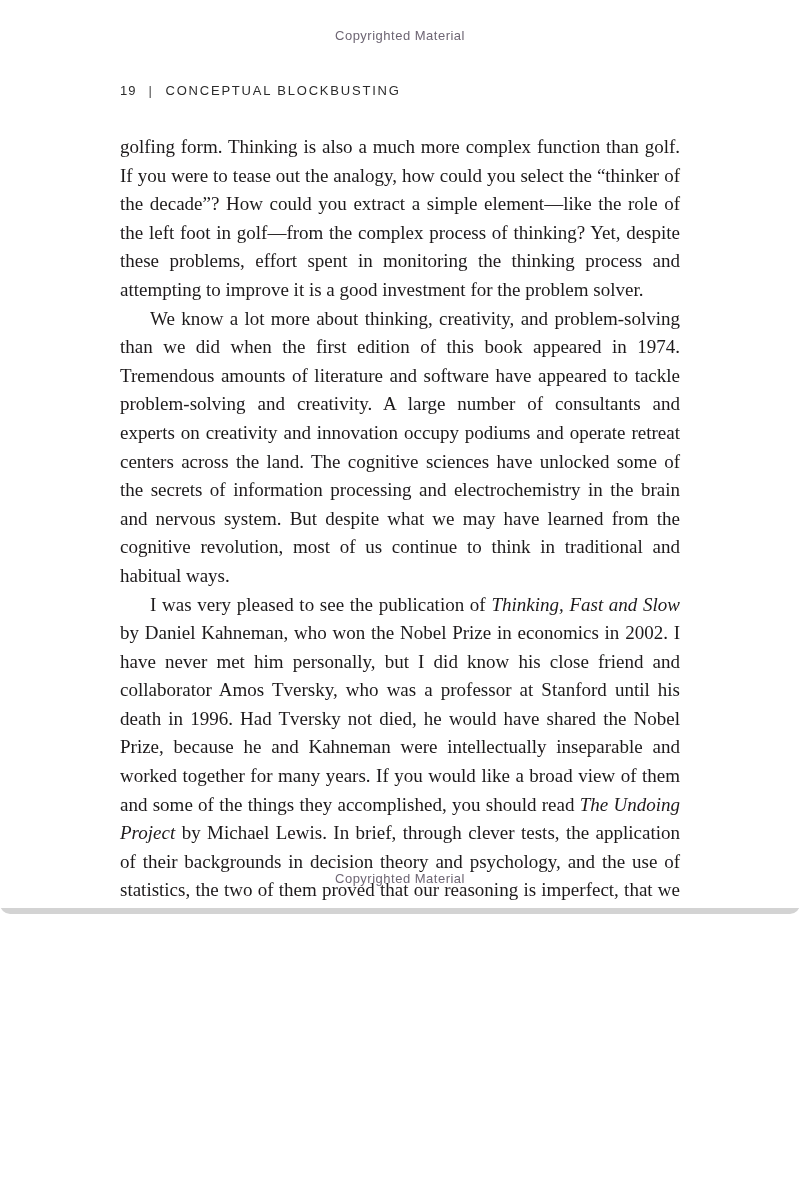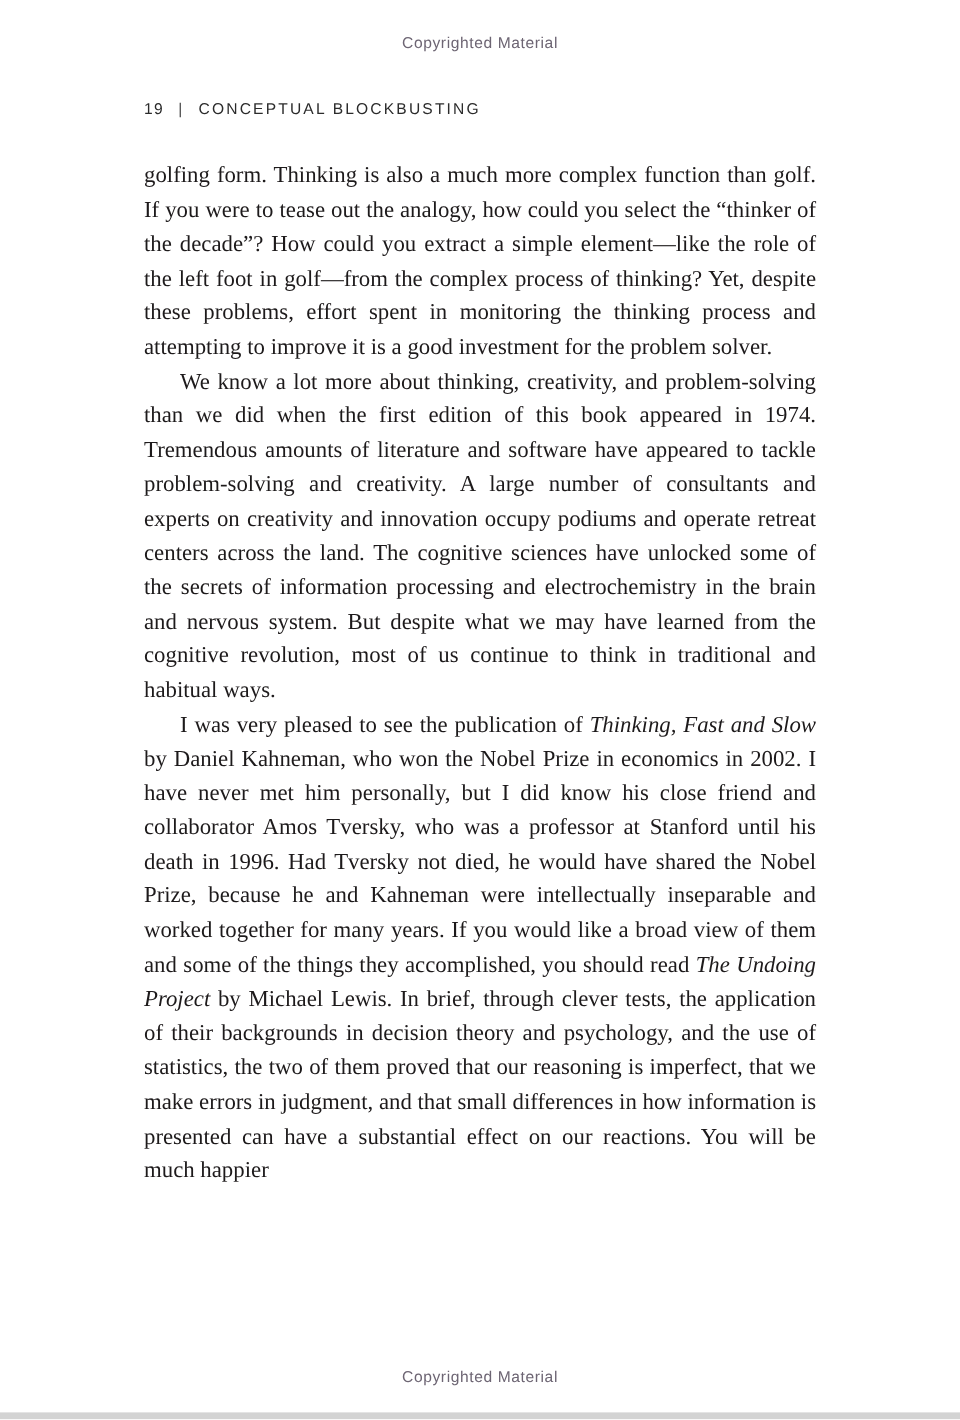--- a/index.html
+++ b/index.html
@@ -1,25 +1,26 @@
 <!DOCTYPE html>
 <html lang="en"><head>
 <meta charset="utf-8">
 <style>
   * { margin: 0; padding: 0; box-sizing: border-box; }
   html, body { background: #ffffff; }
 
   .page {
     position: relative;
     width: 800px;
-    height: 1183px;
+    height: 914px;
     margin: 0 auto;
     background: #ffffff;
     overflow: hidden;
     font-family: "Liberation Serif", serif;
+    border-radius: 10px;
   }
 
   .copyright-notice {
     position: absolute;
     left: 0;
     width: 100%;
     text-align: center;
     font-family: "Liberation Sans", sans-serif;
     font-size: 13px;
     font-weight: 400;

